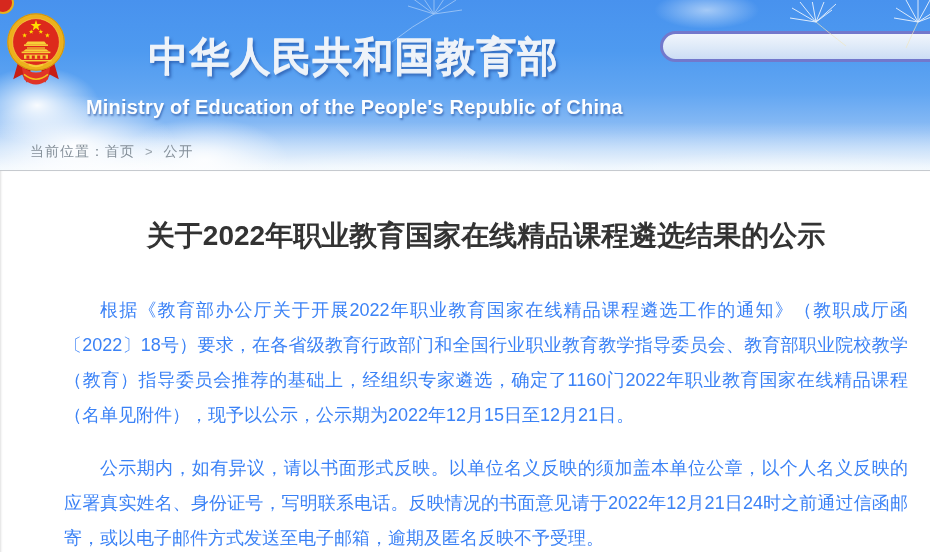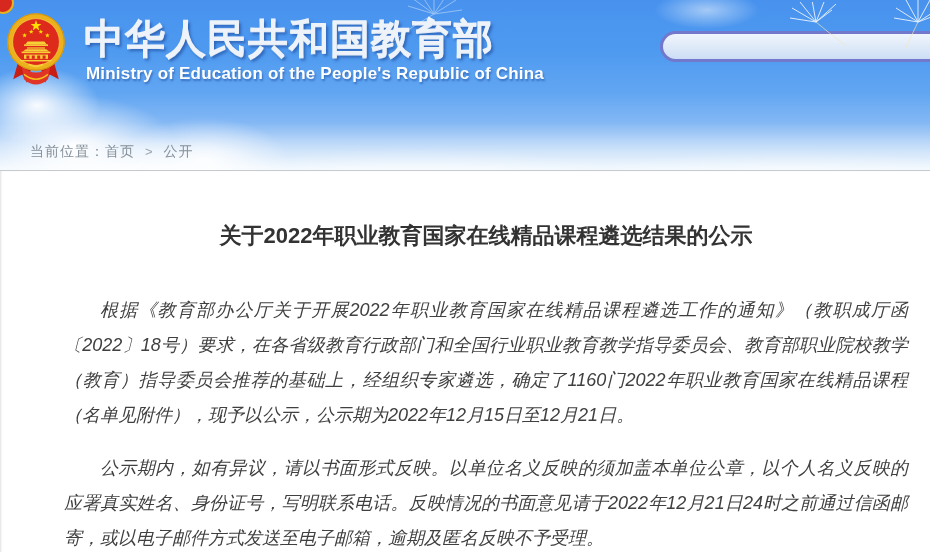--- a/index.html
+++ b/index.html
@@ -24,27 +24,27 @@
       radial-gradient(70px 25px at 76% 6%, rgba(255,255,255,.5) 0%, rgba(255,255,255,0) 75%),
       linear-gradient(180deg, rgba(255,255,255,0) 72%, rgba(255,255,255,.55) 96%, rgba(244,250,254,.9) 100%);
   }
   .corner-dot{
     position:absolute;left:-8px;top:-8px;width:18px;height:18px;border-radius:50%;
     background:#d6281e;border:2px solid #e8b21a;
   }
   .emblem{position:absolute;left:6px;top:12px;width:60px;height:78px;}
   .title-block{position:absolute;left:84px;top:16px;}
   .site-title{
-    margin:0;font-size:40px;font-weight:bold;letter-spacing:1px;line-height:1.1;
+    margin:18px;font-size:40px;font-weight:bold;letter-spacing:1px;line-height:1.1;
     color:#eef3f9;
     text-shadow:0 1px 0 rgba(255,255,255,.85), 2px 3px 3px rgba(28,70,150,.62);
-    cursor:pointer;white-space:nowrap;
+    cursor:pointer;white-space:nowrap;text-align:center;
   }
   .site-subtitle{
-    margin:4px 0 0 2px;font-size:17px;font-weight:bold;color:#fdfeff;
+    margin:4px 0 0 2px;font-size:20px;font-weight:bold;color:#fdfeff;
     text-shadow:1px 2px 2px rgba(28,70,150,.55);letter-spacing:.2px;white-space:nowrap;
   }
   .search-pill{
     position:absolute;top:31px;right:-32px;width:268px;height:25px;
     border:3px solid #7278cc;border-radius:17px;outline:none;
     background:linear-gradient(180deg,#f0f5fc 0%,#dde9f8 55%,#ccddf5 100%);
     padding:0 14px;font-size:14px;color:#335;
   }
   .dandelion{position:absolute;pointer-events:none;opacity:.85;}
   .dandelion.d1{left:382px;top:-4px;opacity:.45;}
@@ -57,26 +57,26 @@
   .breadcrumb .crumb-link{cursor:pointer;color:#848f99;text-decoration:none;}
   .breadcrumb .sep{margin:0 10px;color:#9aa4ad;font-size:13px;}
   
   .content{
     position:relative;background:#fff;border-top:1px solid #c6cacf;
     box-shadow:inset 2px 0 3px -2px rgba(0,0,0,.25);
     min-height:381px;padding-top:50px;
   }
   .article{width:844px;margin-left:64px;}
   .article-title{
-    margin:0 0 42px 0;text-align:center;font-size:22px;font-weight:bold;
+    margin:0 0 42px 0;text-align:center;font-size:28px;font-weight:bold;
     color:#333;line-height:30px;
   }
   .body-par{
-    margin:0;font-size:18px;line-height:35px;color:#404040;
-    text-align:justify;text-indent:2em;font-style:italic;
+    margin:0;font-size:18px;line-height:35px;color:#3b82f6;
+    text-align:justify;text-indent:2em;
   }
   .body-par + .body-par{margin-top:18px;}
 </style>
 </head>
 <body>
 
 <div class="site-header">
   <div class="cloud-layer"></div>
 
   <div class="corner-dot"></div>

